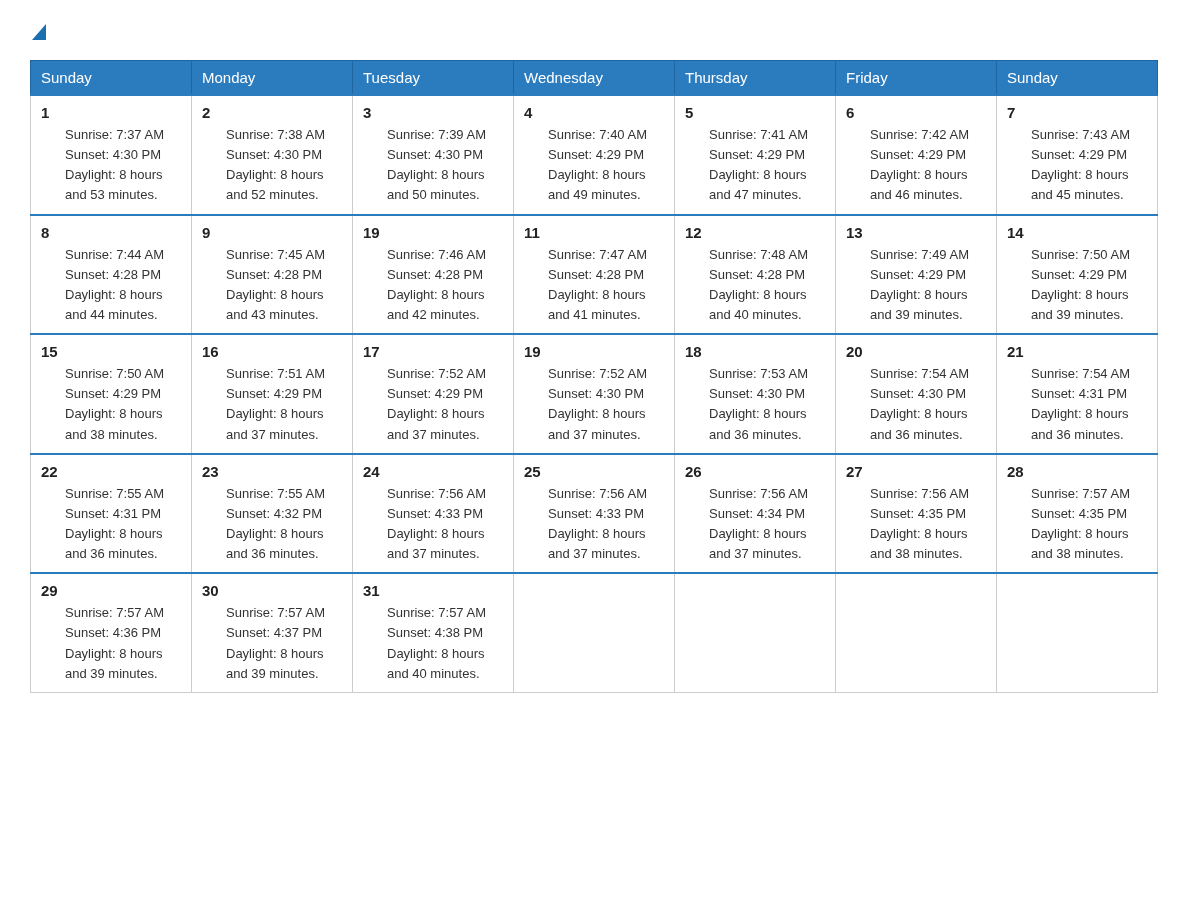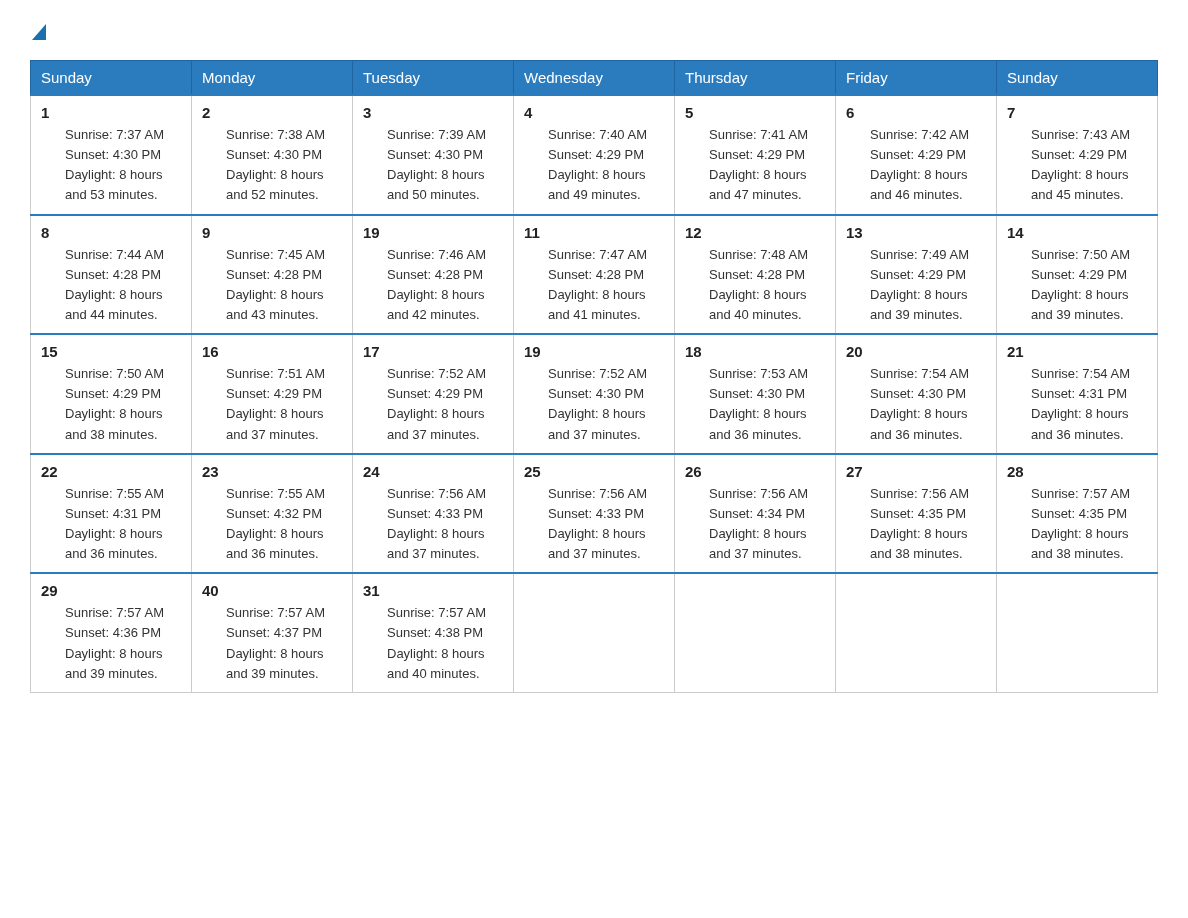--- a/index.html
+++ b/index.html
@@ -251,21 +251,21 @@
           <div class="day-num">28</div>
           <div class="day-detail">Sunrise: 7:57 AM<br>Sunset: 4:35 PM<br>Daylight: 8 hours<br>and 38 minutes.</div>
         </td>
       </tr>
       <tr>
         <td>
           <div class="day-num">29</div>
           <div class="day-detail">Sunrise: 7:57 AM<br>Sunset: 4:36 PM<br>Daylight: 8 hours<br>and 39 minutes.</div>
         </td>
         <td>
-          <div class="day-num">40</div>
+          <div class="day-num">30</div>
           <div class="day-detail">Sunrise: 7:57 AM<br>Sunset: 4:37 PM<br>Daylight: 8 hours<br>and 39 minutes.</div>
         </td>
         <td>
           <div class="day-num">31</div>
           <div class="day-detail">Sunrise: 7:57 AM<br>Sunset: 4:38 PM<br>Daylight: 8 hours<br>and 40 minutes.</div>
         </td>
         <td></td>
         <td></td>
         <td></td>
         <td></td>

